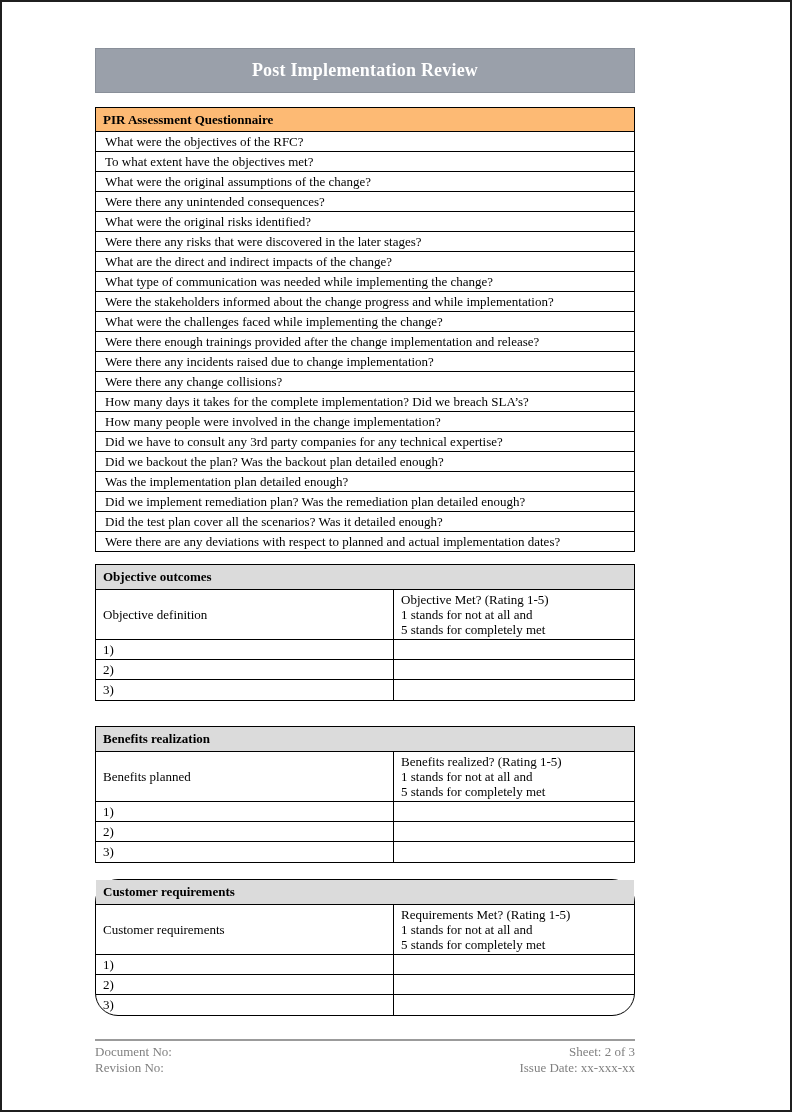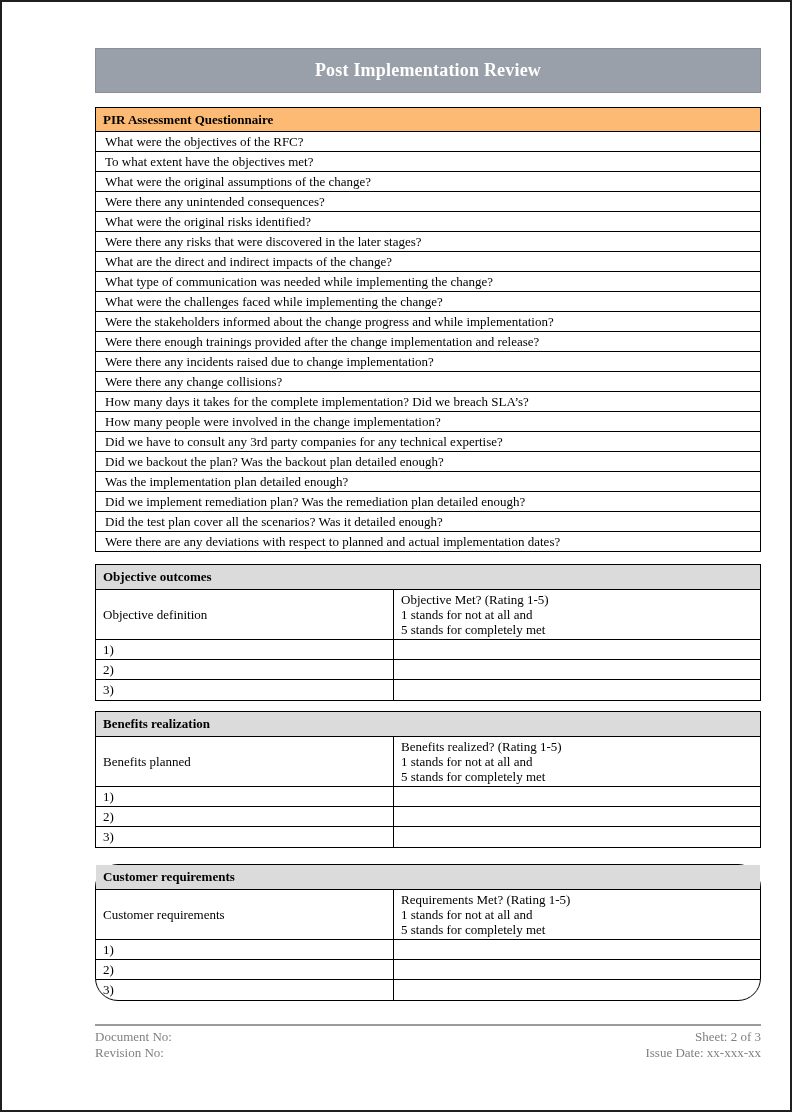--- a/index.html
+++ b/index.html
@@ -8,21 +8,21 @@
     width: 792px;
     height: 1112px;
     background: #ffffff;
     border: 2px solid #1f1f1f;
     font-family: "Liberation Serif", serif;
     color: #000;
     overflow: hidden;
   }
   .content {
     margin-left: 93px;
-    width: 666px;
+    width: 540px;
   }
   
   .banner {
     margin-top: 46px;
     height: 45px;
     background: #9AA0AA;
     border: 1px solid #898F99;
     display: flex;
     align-items: center;
     justify-content: center;
@@ -52,21 +52,21 @@
     font-size: 13px;
     padding-left: 9px;
     white-space: nowrap;
     overflow: hidden;
   }
   
   .sec {
     border: 1px solid #000;
   }
   .sec-objective { margin-top: 12px; }
-  .sec-benefits  { margin-top: 10px; }
+  .sec-benefits  { margin-top: 25px; }
   .sec-customer  { margin-top: 16px; border-radius: 23px; }
   .sec-header {
     background: #DBDBDB;
     border-bottom: 1px solid #000;
     height: 25px;
     line-height: 24px;
     font-weight: bold;
     font-size: 13px;
     padding-left: 7px;
   }
@@ -122,22 +122,22 @@
   <div class="pir-table">
     <div class="pir-header">PIR Assessment Questionnaire</div>
     <div class="q-row">What were the objectives of the RFC?</div>
     <div class="q-row">To what extent have the objectives met?</div>
     <div class="q-row">What were the original assumptions of the change?</div>
     <div class="q-row">Were there any unintended consequences?</div>
     <div class="q-row">What were the original risks identified?</div>
     <div class="q-row">Were there any risks that were discovered in the later stages?</div>
     <div class="q-row">What are the direct and indirect impacts of the change?</div>
     <div class="q-row">What type of communication was needed while implementing the change?</div>
+    <div class="q-row">Were the stakeholders informed about the change progress and while implementation?</div>
     <div class="q-row">What were the challenges faced while implementing the change?</div>
-    <div class="q-row">Were the stakeholders informed about the change progress and while implementation?</div>
     <div class="q-row">Were there enough trainings provided after the change implementation and release?</div>
     <div class="q-row">Were there any incidents raised due to change implementation?</div>
     <div class="q-row">Were there any change collisions?</div>
     <div class="q-row">How many days it takes for the complete implementation? Did we breach SLA’s?</div>
     <div class="q-row">How many people were involved in the change implementation?</div>
     <div class="q-row">Did we have to consult any 3rd party companies for any technical expertise?</div>
     <div class="q-row">Did we backout the plan? Was the backout plan detailed enough?</div>
     <div class="q-row">Was the implementation plan detailed enough?</div>
     <div class="q-row">Did we implement remediation plan? Was the remediation plan detailed enough?</div>
     <div class="q-row">Did the test plan cover all the scenarios? Was it detailed enough?</div>

